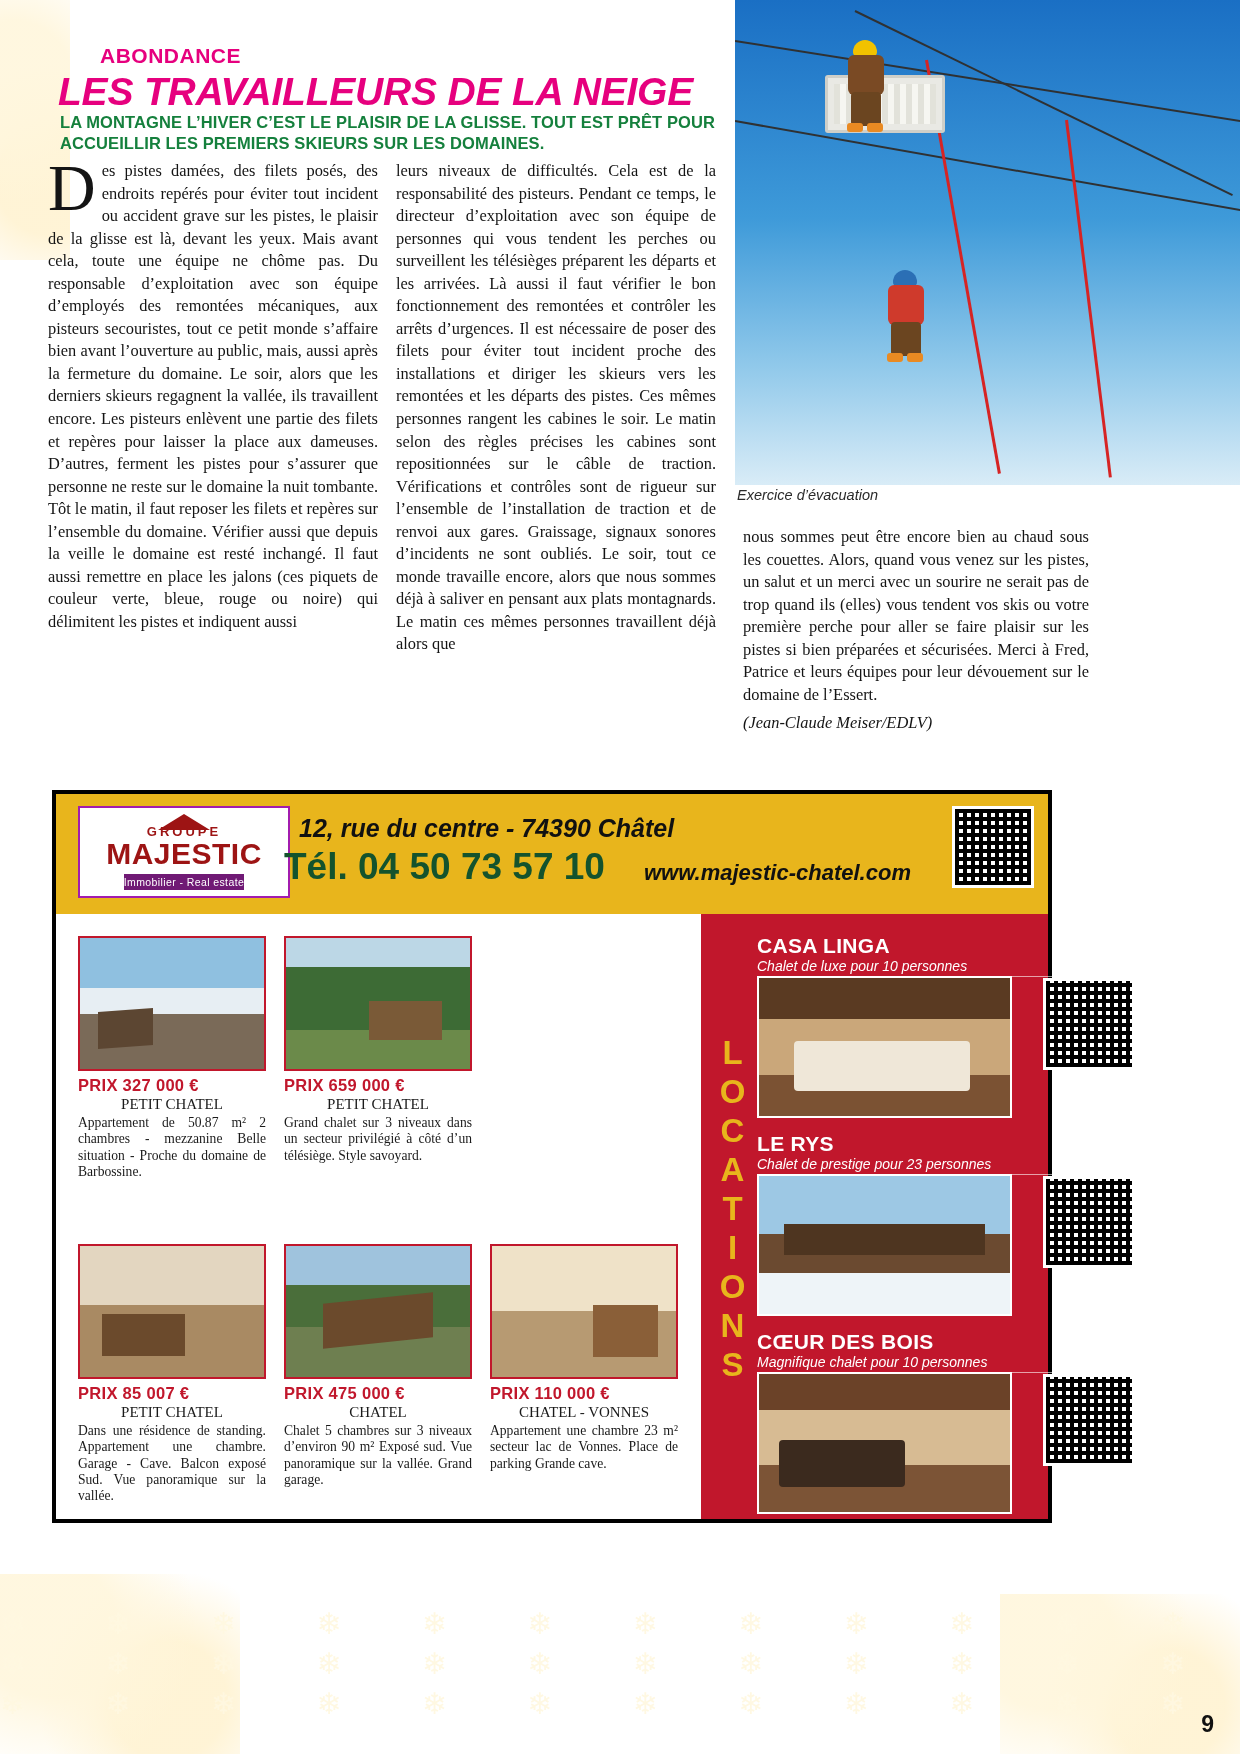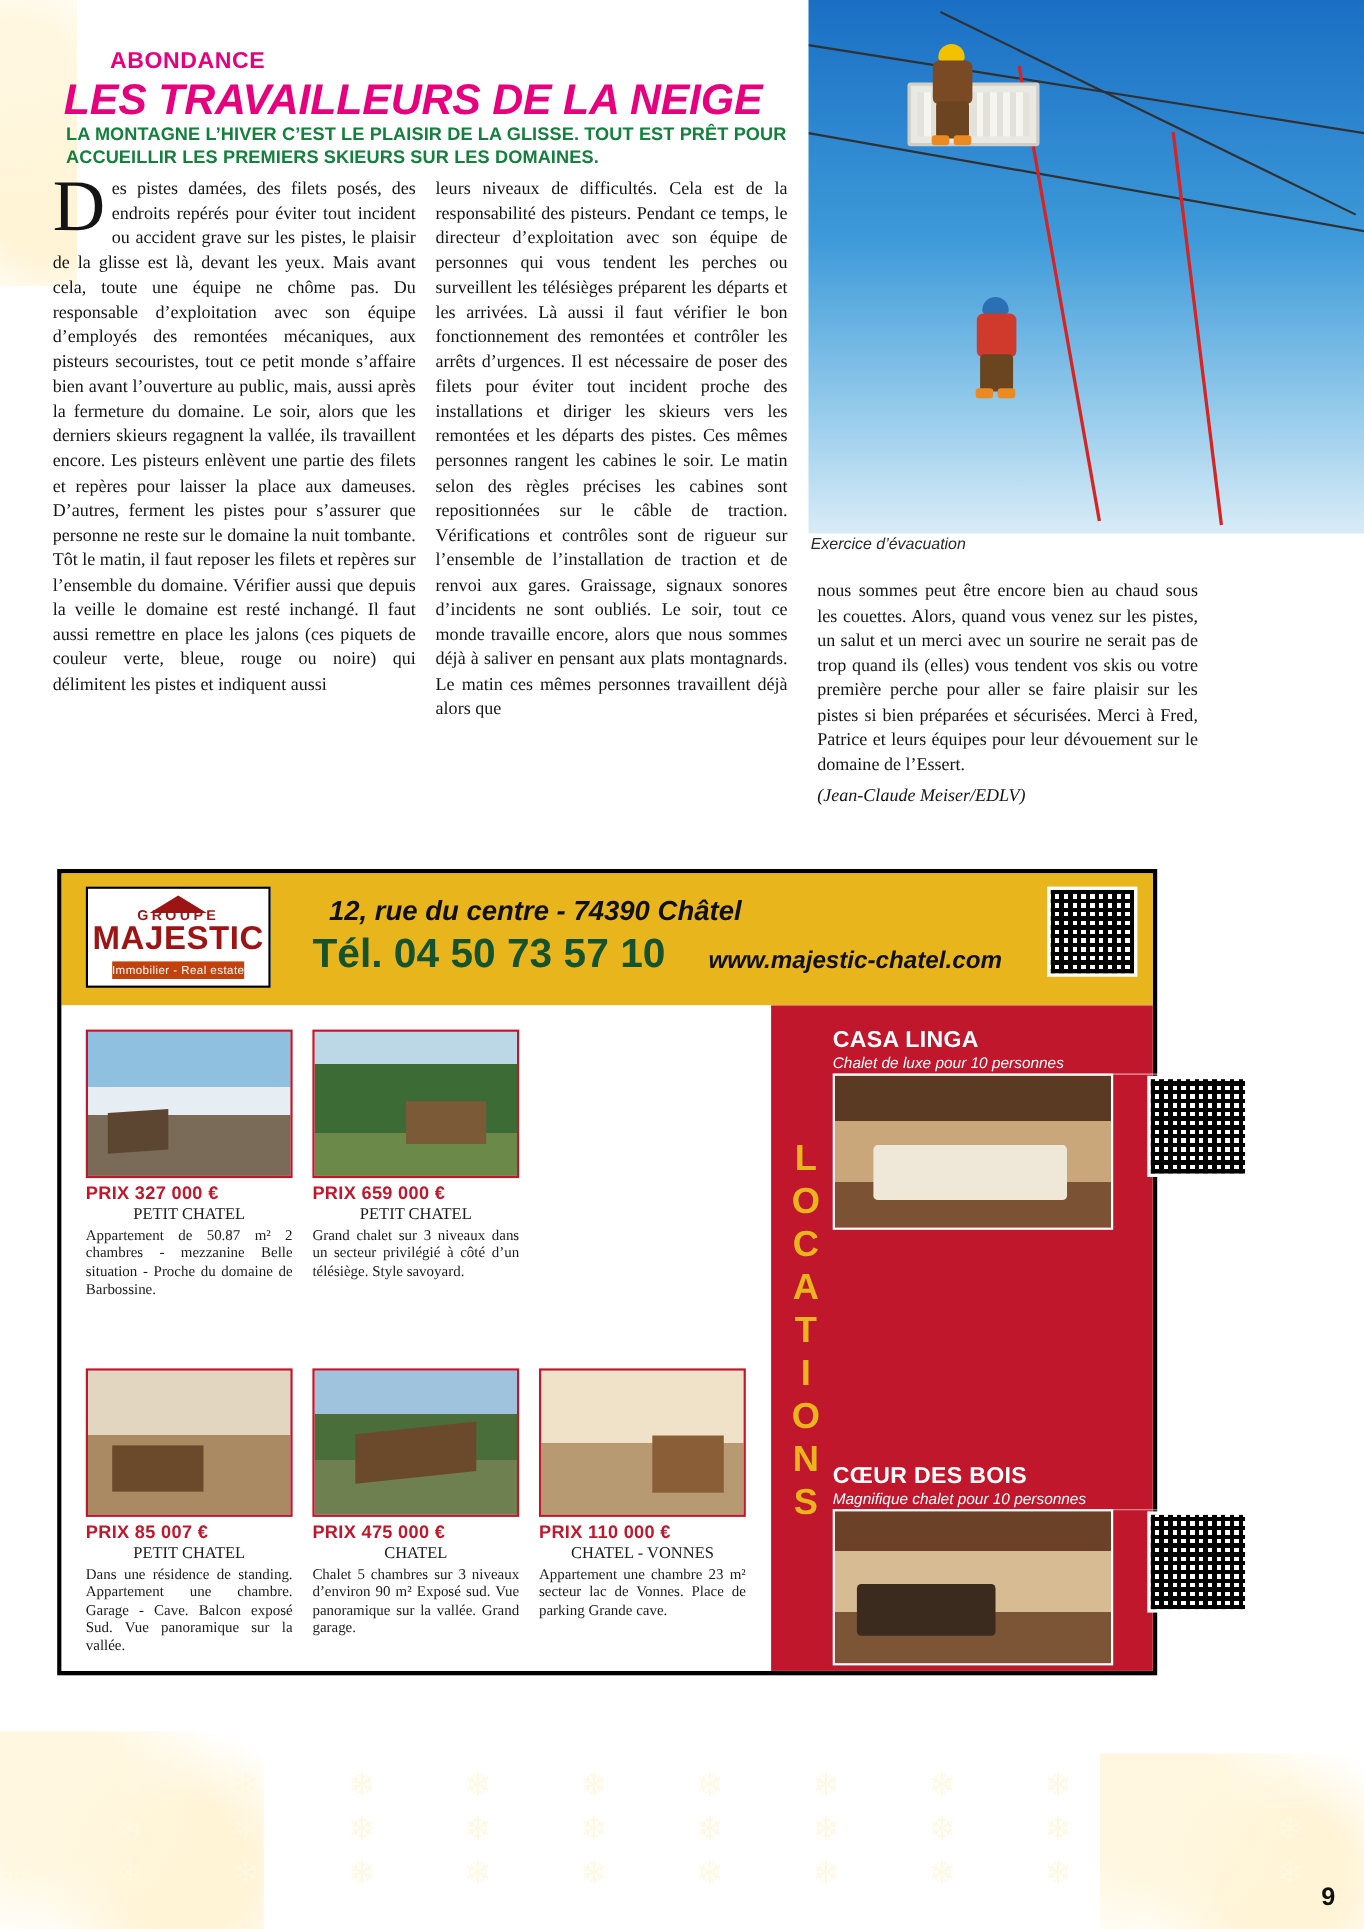--- a/index.html
+++ b/index.html
@@ -103,27 +103,27 @@
   
   .ad {
     position:absolute; left:52px; top:790px; width:1000px; height:733px;
     background:#000; padding:4px;
   }
   .ad-inner { position:relative; width:100%; height:100%; background:#fff; }
   .ad-top {
     position:absolute; left:0; top:0; right:0; height:120px; background:#e8b51c;
   }
   .logo-box {
-    position:absolute; left:22px; top:12px; width:168px; height:92px; background:#fff;
-    border:2px solid #000000; display:flex; flex-direction:column; align-items:center; justify-content:center;
+    position:absolute; left:22px; top:12px; width:212px; height:92px; background:#fff;
+    border:2px solid #a21caf; display:flex; flex-direction:column; align-items:center; justify-content:center;
   }
   .logo-groupe { font-size:13px; font-weight:bold; color:#9d1414; letter-spacing:3px; margin-top:10px;}
   .logo-majestic { font-size:30px; font-weight:bold; color:#9d1414; letter-spacing:.5px; line-height:1; }
   .logo-sub {
-    margin-top:5px; background:#c2410c; color:#fff; font-size:10.5px; padding:2px 0; letter-spacing:.4px;
+    margin-top:5px; background:#701a75; color:#fff; font-size:10.5px; padding:2px 0; letter-spacing:.4px;
   }
   .logo-roof { position:absolute; top:6px; left:50%; transform:translateX(-50%); width:0; height:0;
     border-left:26px solid transparent; border-right:26px solid transparent; border-bottom:16px solid #9d1414; }
   .ad-address {
     position:absolute; left:243px; top:20px; font-size:25px; font-weight:bold; color:#111; font-style:italic;
   }
   .ad-tel {
     position:absolute; left:228px; top:52px; font-size:37px; font-weight:bold; color:#14532d; 
   }
   .ad-web {
@@ -286,20 +286,26 @@
         <div class="rentals">
           <div class="rent-label">LOCATIONS</div>
 
           <div class="rent-item" style="left:56px; top:20px;">
             <div class="rent-title">CASA LINGA</div>
             <div class="rent-sub">Chalet de luxe pour 10 personnes</div>
             <div class="rent-photo ph-living"></div>
             <div class="qr rent-qr"></div>
           </div>
 
+          <div class="rent-item" style="left:56px; top:218px;">
+            <div class="rent-title">LE RYS</div>
+            <div class="rent-sub">Chalet de prestige pour 23 personnes</div>
+            <div class="rent-photo ph-snowchalet"></div>
+            <div class="qr rent-qr"></div>
+          </div>
 
           <div class="rent-item" style="left:56px; top:416px;">
             <div class="rent-title">CŒUR DES BOIS</div>
             <div class="rent-sub">Magnifique chalet pour 10 personnes</div>
             <div class="rent-photo ph-lounge"></div>
             <div class="qr rent-qr"></div>
           </div>
         </div>
       </div>
 

